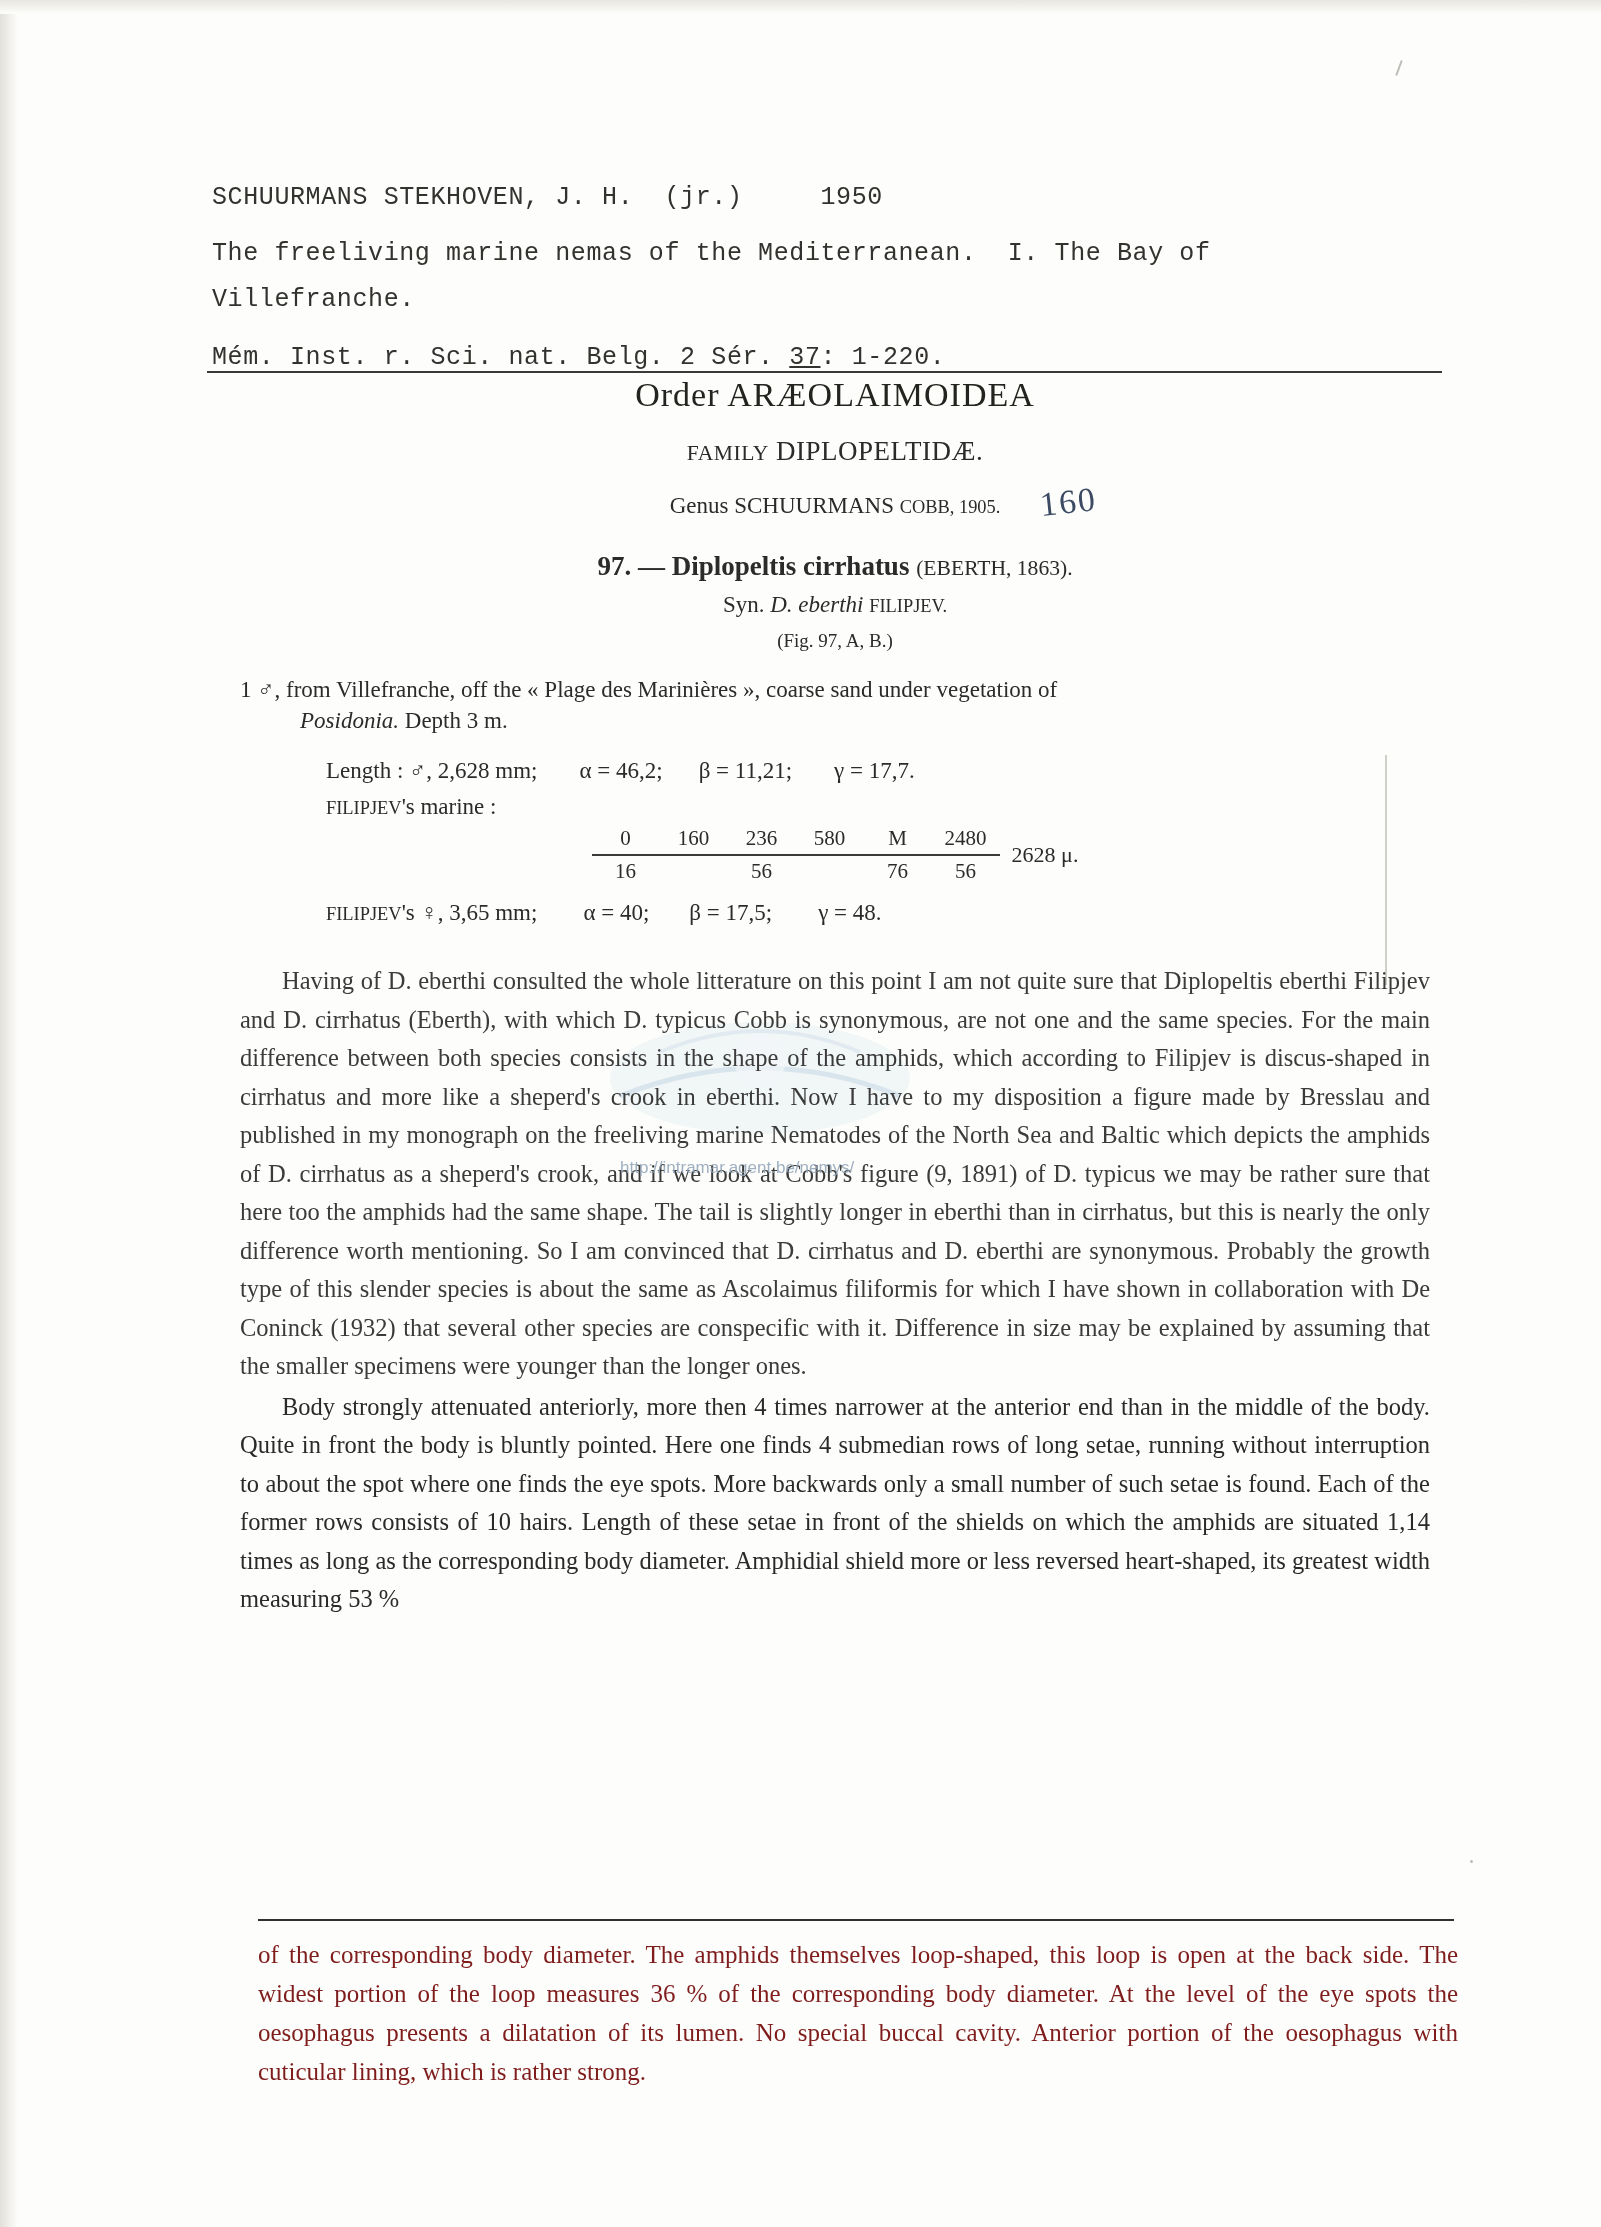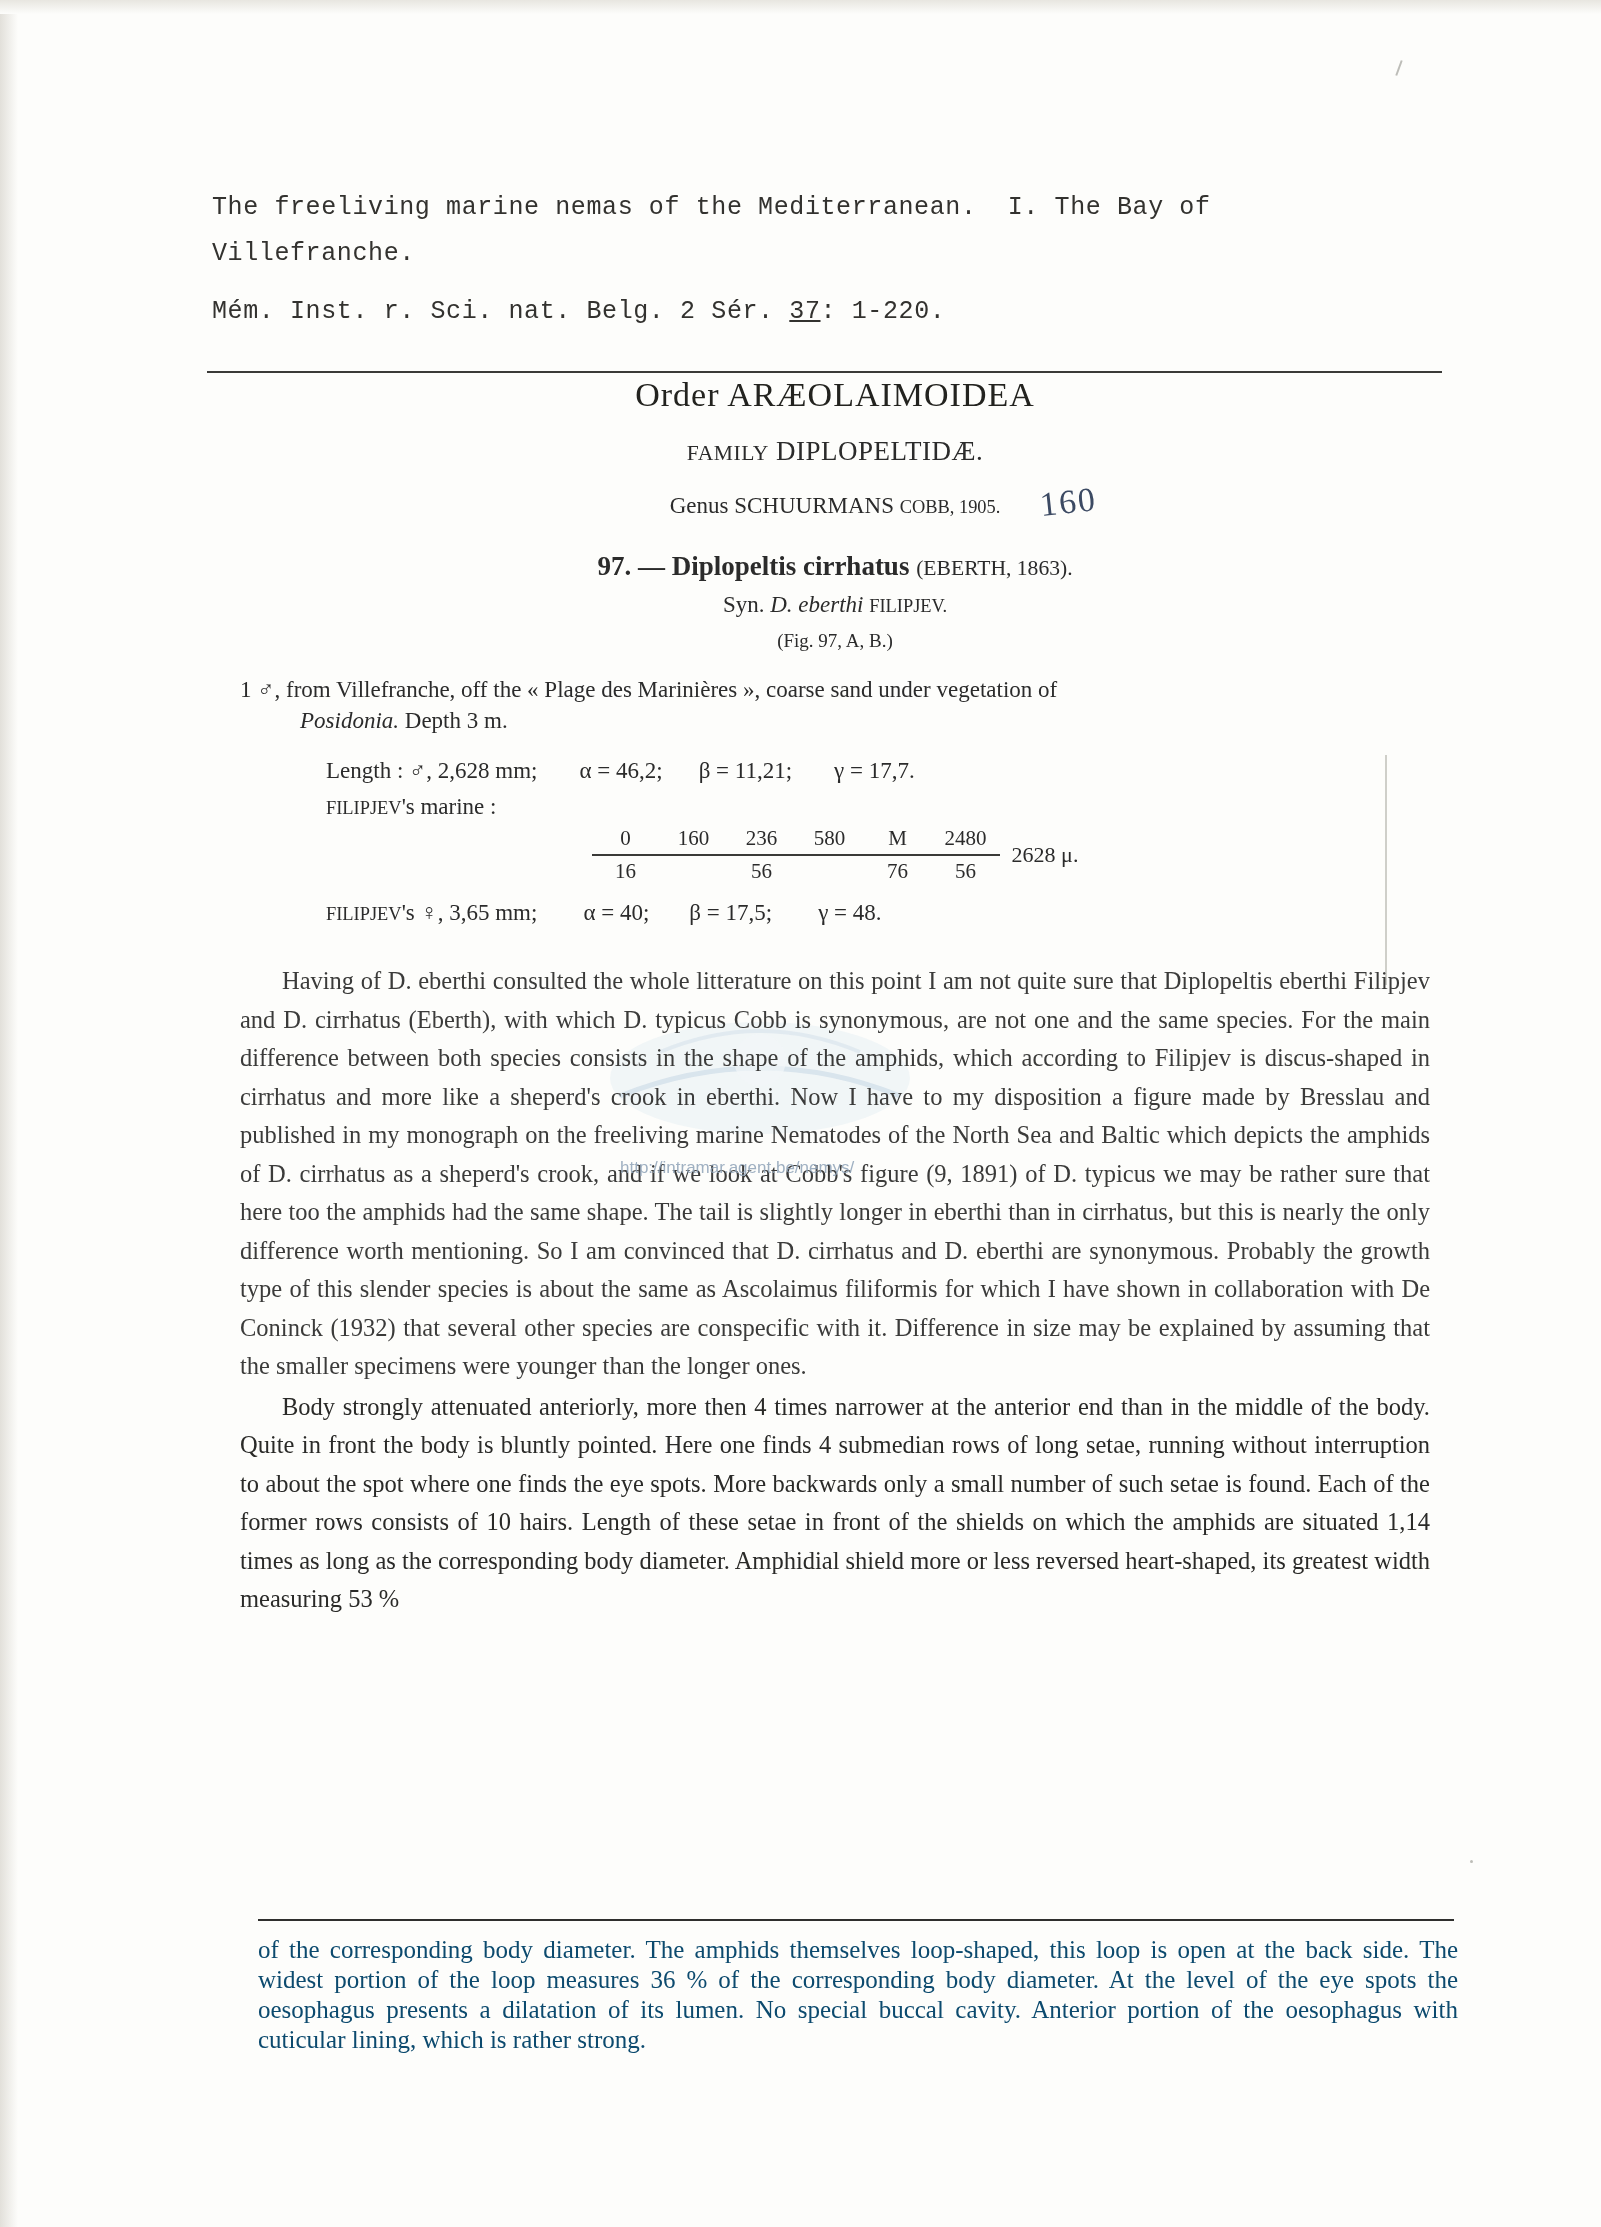--- a/index.html
+++ b/index.html
@@ -174,23 +174,23 @@
   .body-text p { margin: 0; text-indent: 42px; }
   .body-text p + p { margin-top: 2px; }
   .faded { color: #3b3b3a; }
 
   .tail-text {
     position: absolute;
     left: 258px;
     top: 1935px;
     width: 1200px;
     font-size: 25px;
-    line-height: 30px;
+    line-height: 39px;
     text-align: justify;
-    color: #0c4a6e;
+    color: #7f1d1d;
   }
   .tail-text p { margin: 0; }
 
   
   .watermark {
     position: absolute;
     left: 600px;
     top: 1000px;
     width: 320px;
     height: 150px;
@@ -231,20 +231,21 @@
 
 <div class="page">
 
   <div class="scan-edge-l"></div>
   <div class="scan-edge-t"></div>
   <div class="margin-tick tick1"></div>
   <div class="margin-tick tick2"></div>
   <div class="margin-tick tick3"></div>
 
   <div class="typed">
+    <div class="line l1">SCHUURMANS STEKHOVEN, J. H.  (jr.)     1950</div>
     <div class="line l2">The freeliving marine nemas of the Mediterranean.  I. The Bay of</div>
     <div class="line l3">Villefranche.</div>
     <div class="line l4"><span>Mém. Inst. r. Sci. nat. Belg. 2 Sér. </span><span class="und">37</span><span>: 1-220.</span></div>
   </div>
 
   <div class="rule"></div>
 
   <div class="article">
 
     <div class="order-title">Order ARÆOLAIMOIDEA</div>

